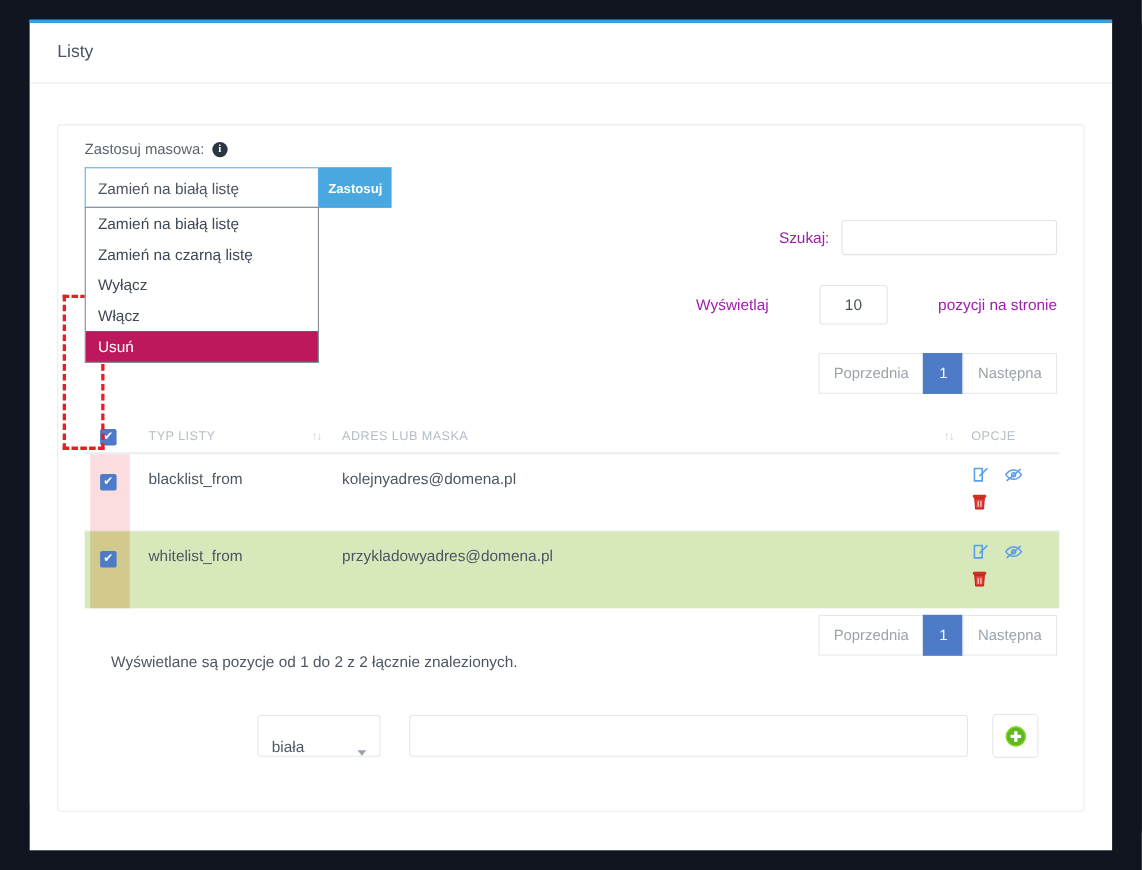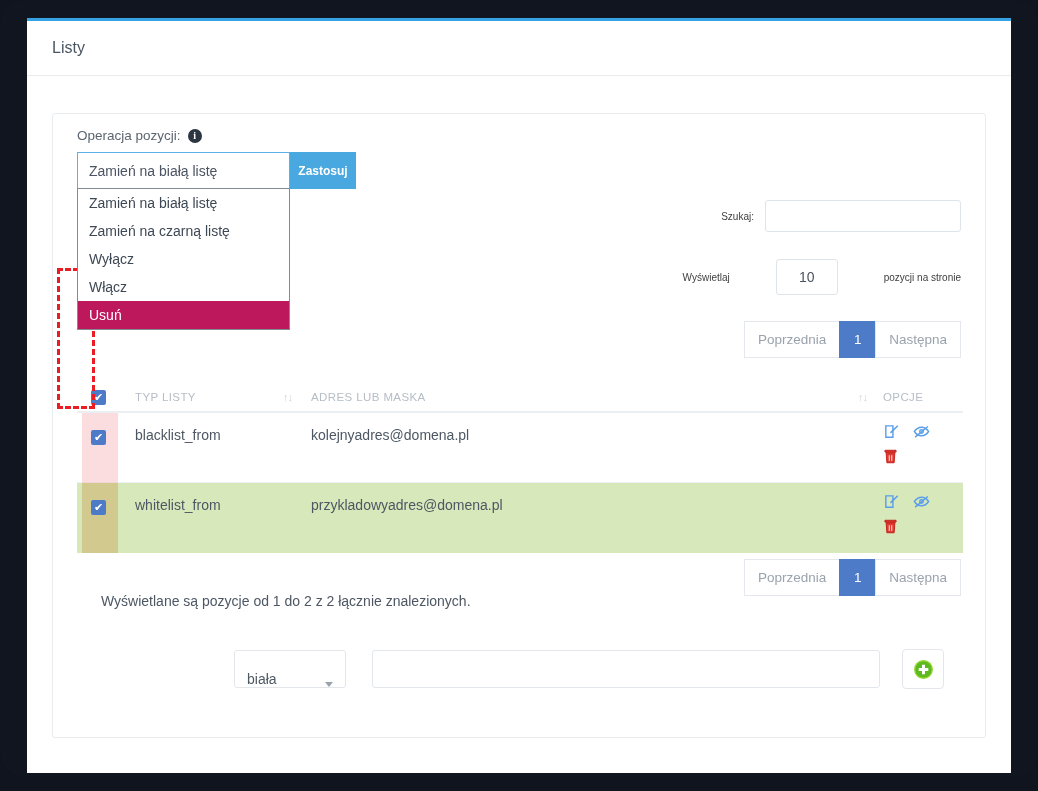--- a/index.html
+++ b/index.html
@@ -118,21 +118,21 @@
     background: #be185d;
     color: #ffffff;
   }
 
   
   #search-row {
     position: absolute;
     right: 24px; top: 86px;
     display: flex; align-items: center;
   }
-  .ctl-label { font-size: 10px; color: #404040; }
+  .ctl-label { font-size: 14px; color: #a21caf; }
   #search-input {
     margin-left: 11px;
     width: 196px; height: 32px;
     border: 1px solid #dfe4e8;
     border-radius: 3px;
     font-size: 13px;
     padding: 0 8px;
     color: #44505c;
     font-family: "Liberation Sans", sans-serif;
     outline: none;
@@ -323,21 +323,21 @@
 
     <div id="card">
 
       <div id="card-header">
         <span id="card-title">Listy</span>
       </div>
 
       <div id="panel">
 
         <div id="bulk-label-row">
-          <span>Operacja pozycji:</span>
+          <span>Zastosuj masowa:</span>
           <span class="info-icon">i</span>
         </div>
 
         <div id="select-wrap">
           <div id="bulk-select-box">
             <span>Zamień na białą listę</span>
           </div>
           <button id="apply-button">Zastosuj</button>
         </div>
 

